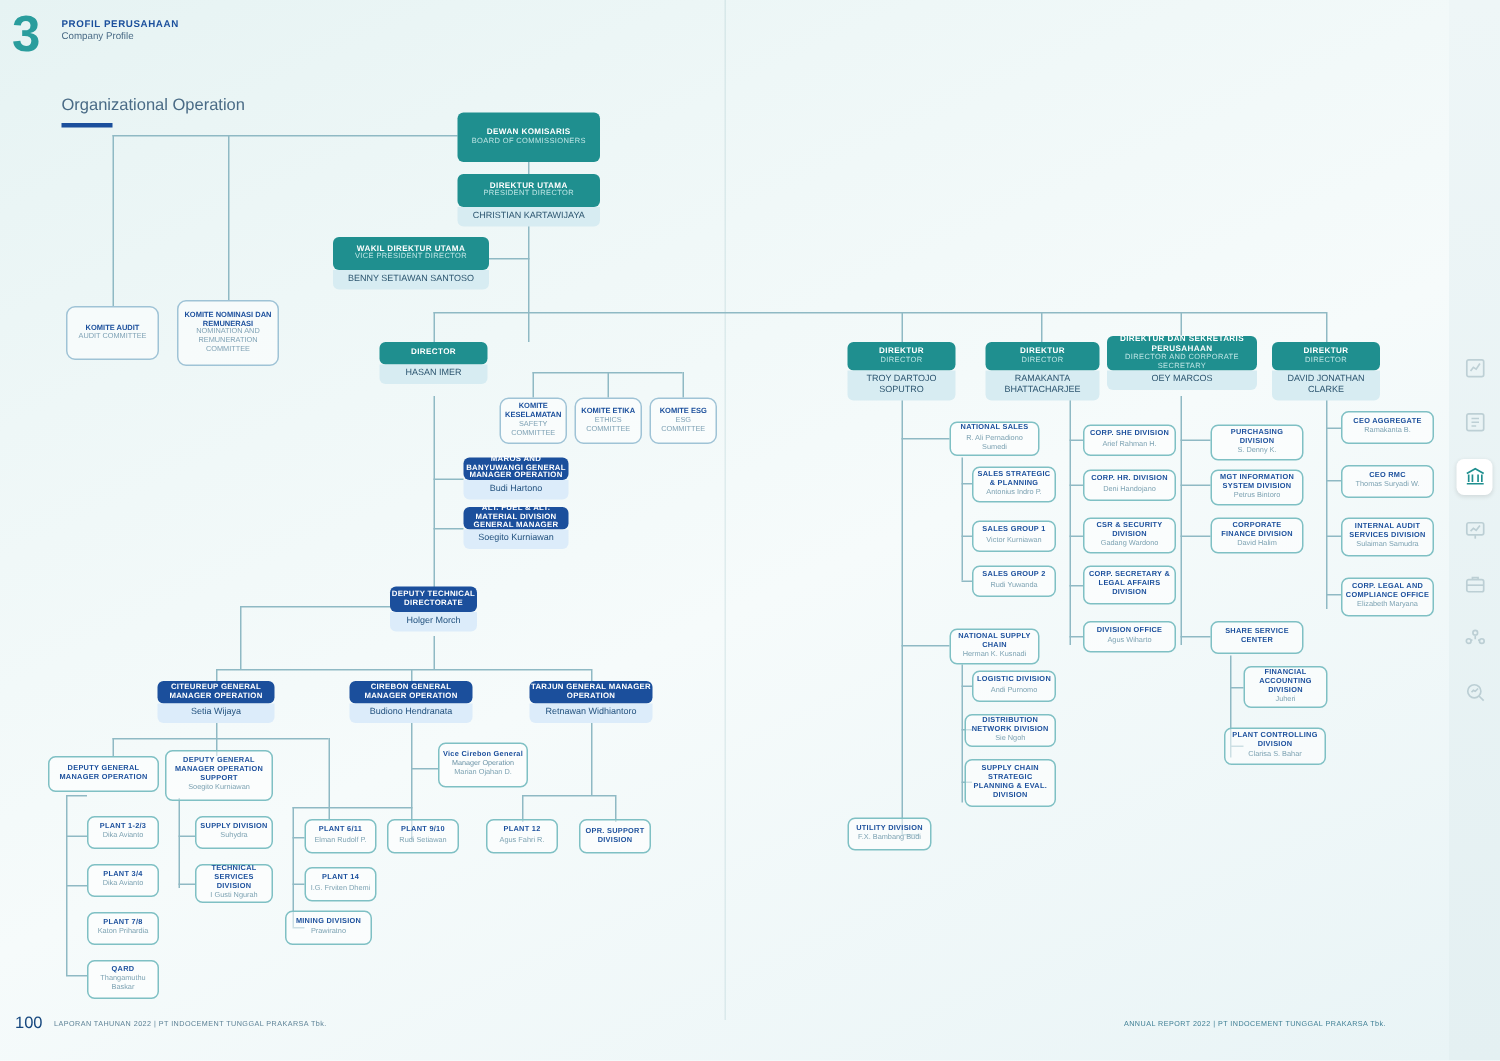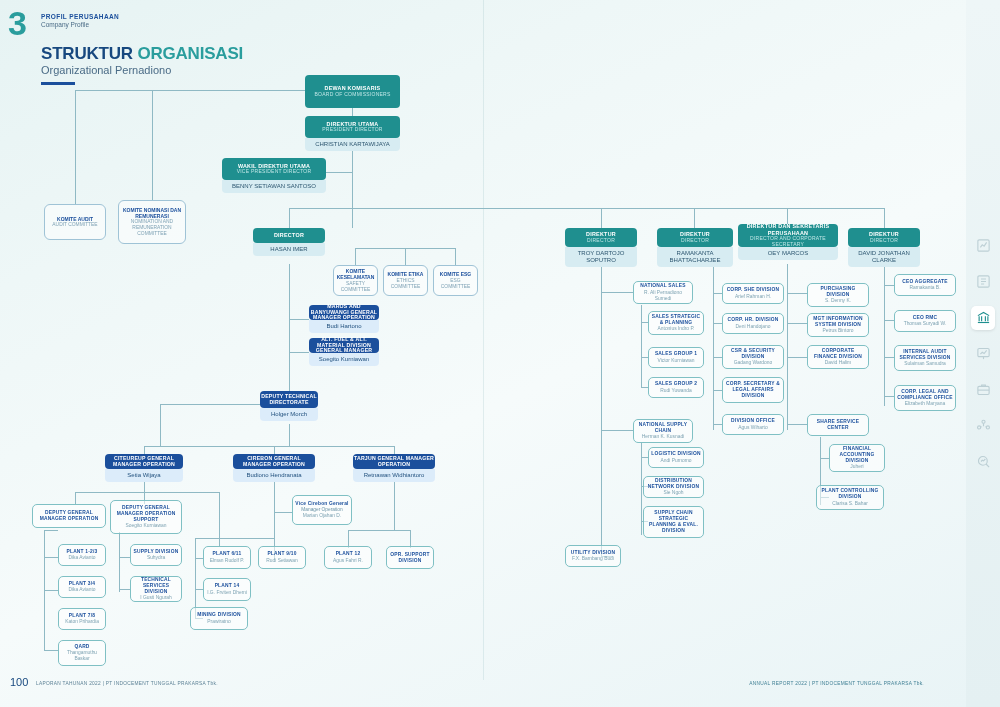--- a/index.html
+++ b/index.html
@@ -93,24 +93,21 @@
 <body>
 
 <div class="page">
   <div class="spine"></div>
 
   <div class="chapnum">3</div>
   <div class="chaplabel">
     <div class="id">PROFIL PERUSAHAAN</div>
     <div class="en">Company Profile</div>
   </div>
-  <div class="title">
-    <span class="a">STRUKTUR </span><span class="b">ORGANISASI</span>
-  </div>
-  <div class="subtitle">Organizational Pernadiono</div>
+  <div class="subtitle">Organizational Operation</div>
   <div class="rule"></div>
 
   <div class="ln lnv" style="left:352px;top:108px;height:8px;"></div>
 
   <div class="ln lnh" style="left:75px;top:90px;width:230px;"></div>
   <div class="ln lnv" style="left:75px;top:90px;height:114px;"></div>
   <div class="ln lnv" style="left:152px;top:90px;height:110px;"></div>
 
   <div class="ln lnv" style="left:352px;top:148px;height:80px;"></div>
 

